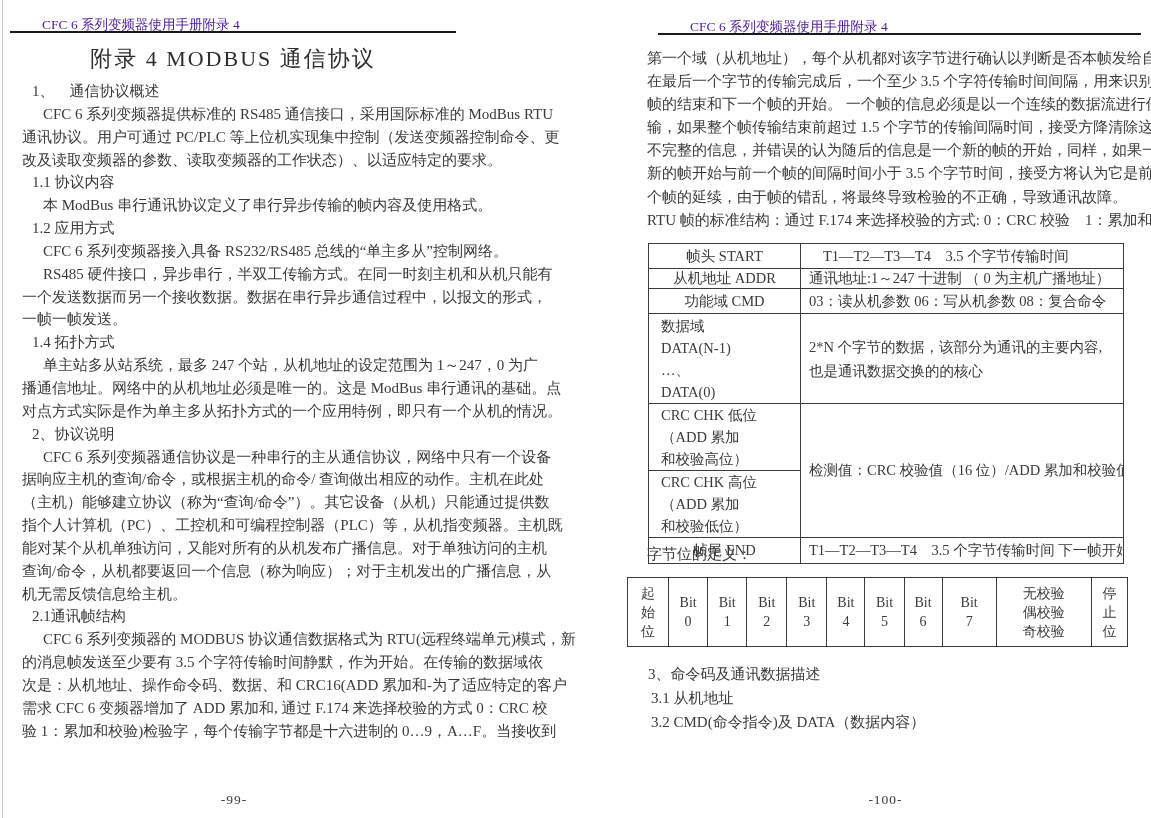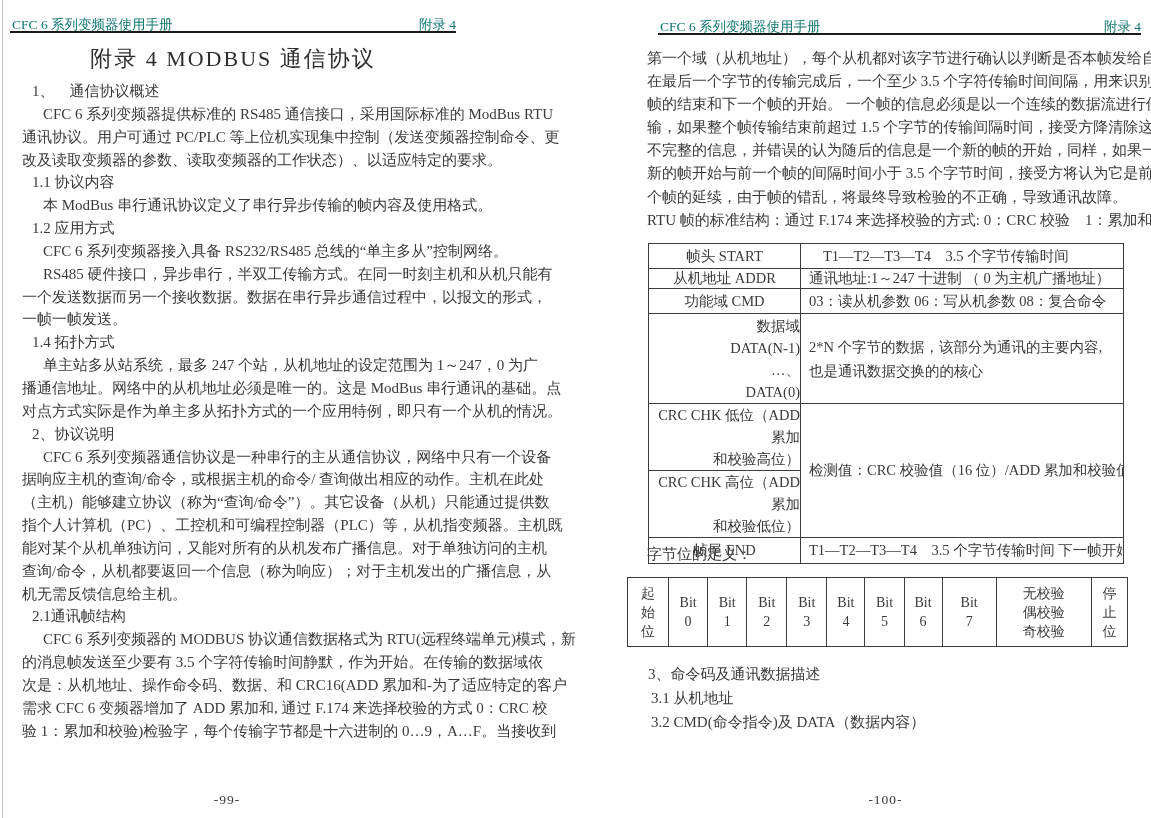--- a/index.html
+++ b/index.html
@@ -1,36 +1,36 @@
 <!DOCTYPE html>
 <html><head>
 <meta charset="utf-8">
 <style>
   html,body{margin:0;padding:0;background:#e9e9e9;}
   #stage{position:relative;width:1151px;height:818px;background:#ffffff;overflow:hidden;
          font-family:"Liberation Serif","DejaVu Serif",serif;color:#3a3a3a;}
   .scan-edge{position:absolute;left:2px;top:0;width:1px;height:818px;background:#c6c6c6;}
   .abs{position:absolute;}
   
-  .hdr{display:flex;justify-content:space-between;font-size:13.5px;color:#0f766e;}
+  .hdr{display:flex;font-size:13.5px;color:#4c1d95;margin-left:30px;}
   .hdr-rule{height:2px;background:#1a1a1a;}
   
   .doc-title{font-size:22px;letter-spacing:2px;text-align:center;color:#2e2e2e;}
   
   .body-col{font-size:15px;line-height:22.85px;white-space:nowrap;}
   .body-col-r{font-size:15px;line-height:23.1px;white-space:nowrap;}
   .ln{white-space:nowrap;}
   .ln.h{margin-left:10px;}
   .ln.ind{margin-left:21px;}
   
   table{border-collapse:collapse;table-layout:fixed;}
   td{border:1px solid #3c3c3c;font-size:14.5px;color:#3a3a3a;padding:0;vertical-align:middle;
      overflow:hidden;white-space:nowrap;}
   .ft td.c1{text-align:center;}
-  .ft td.c1.lft{text-align:right;padding-left:6px;white-space:normal;line-height:22px;}
+  .ft td.c1.lft{text-align:left;padding-left:12px;white-space:normal;line-height:22px;}
   .ft td.c2{text-align:left;padding-left:8px;}
   .ft td.c2.pad{padding-left:22px;}
   .ft td.c2.ml{white-space:normal;line-height:24px;vertical-align:middle;}
   .bt td{text-align:center;font-size:14px;line-height:19px;}
   .cap{font-size:15px;white-space:nowrap;}
   .sec3{font-size:15px;line-height:24px;white-space:nowrap;}
   .sec3 .m1{margin-left:3px;}
   .sec3 .m2{margin-left:28px;}
   .foot{font-size:13.5px;text-align:center;letter-spacing:1px;}
 </style>
@@ -74,21 +74,21 @@
       <div class="ln">查询/命令，从机都要返回一个信息（称为响应）；对于主机发出的广播信息，从</div>
       <div class="ln">机无需反馈信息给主机。</div>
       <div class="ln h">2.1通讯帧结构</div>
       <div class="ln ind">CFC 6 系列变频器的 MODBUS 协议通信数据格式为 RTU(远程终端单元)模式，新</div>
       <div class="ln">的消息帧发送至少要有 3.5 个字符传输时间静默，作为开始。在传输的数据域依</div>
       <div class="ln">次是：从机地址、操作命令码、数据、和 CRC16(ADD 累加和-为了适应特定的客户</div>
       <div class="ln">需求 CFC 6 变频器增加了 ADD 累加和, 通过 F.174 来选择校验的方式 0：CRC 校</div>
       <div class="ln">验 1：累加和校验)检验字，每个传输字节都是十六进制的 0…9，A…F。当接收到</div>
     </div>
 
-    <div class="foot abs" style="left:4px;top:792px;width:446px;">-99-</div>
+    <div class="foot abs" style="left:11px;top:792px;width:446px;">-99-</div>
   </div>
 
   <div class="abs" style="left:575px;top:0;width:576px;height:818px;">
     <div class="hdr abs" style="left:85px;top:18px;width:481px;">
       <span>CFC 6 系列变频器使用手册</span>
       <span>附录 4</span>
     </div>
     <div class="hdr-rule abs" style="left:83px;top:33px;width:483px;"></div>
 
     <div class="body-col-r abs" style="left:72px;top:47px;width:490px;">

